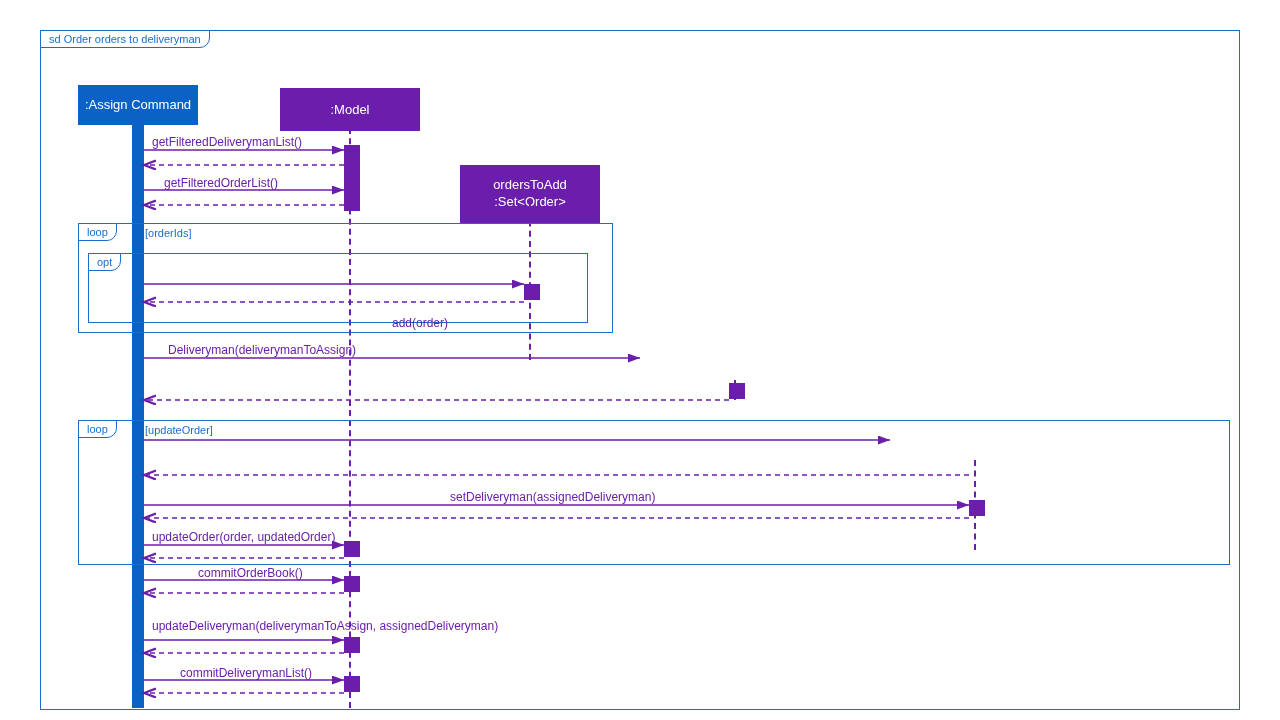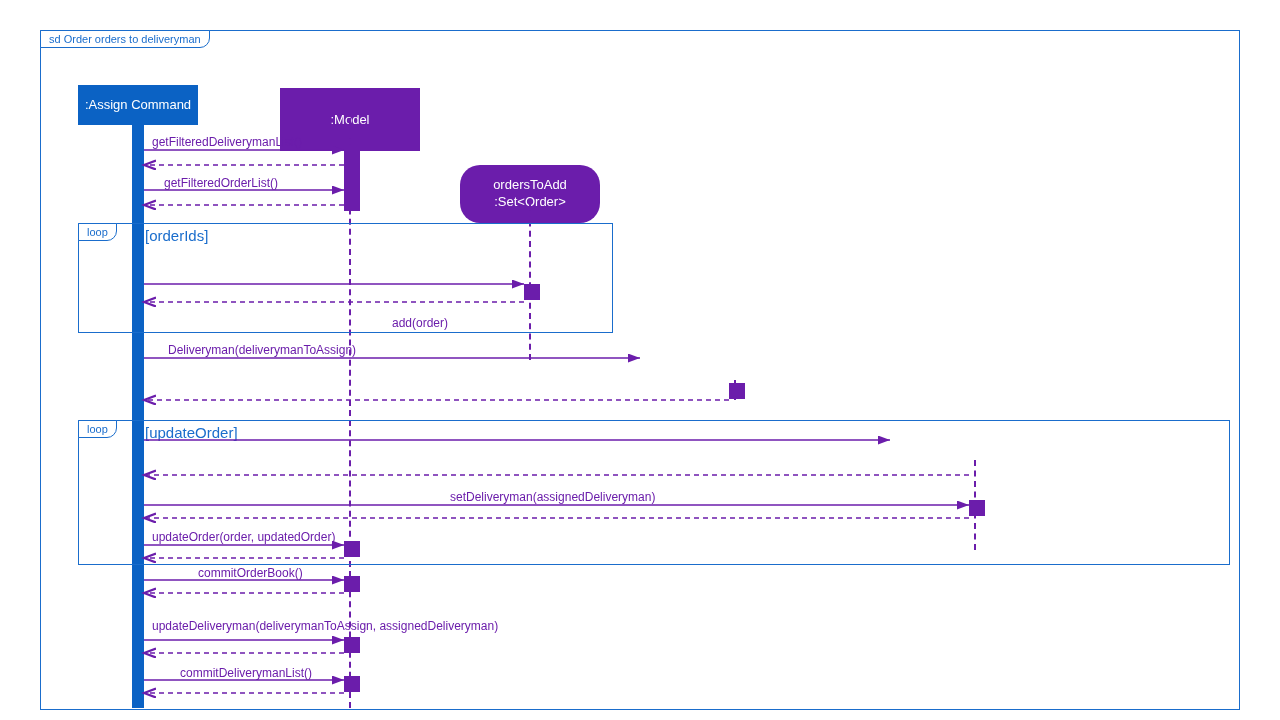--- a/index.html
+++ b/index.html
@@ -7,35 +7,35 @@
   .canvas { position: relative; width: 1280px; height: 720px; }
   .frame { position: absolute; border: 1px solid #1a6dcc; }
   .frame-label { position: absolute; top: -1px; left: -1px; background: #fff; color: #1a6dcc; padding: 2px 8px; border: 1px solid #1a6dcc; border-bottom-right-radius: 10px; font-size: 11px; }
   .lifeline-head { position: absolute; background: #1a6dcc; color: #fff; text-align: center; padding: 12px 6px; font-size: 13px; }
   .lifeline-head.purple { background: #6b1dab; }
   .lifeline-head.blue { background: #0b62c4; }
   .lifeline-dash { position: absolute; border-left: 2px dashed #6b1dab; width: 0; }
   .activation { position: absolute; background: #0b62c4; width: 12px; }
   .activation.purple { background: #6b1dab; }
   .msg-label { position: absolute; color: #6b1dab; font-size: 12px; white-space: nowrap; }
-  .guard { position: absolute; color: #1a6dcc; font-size: 15px; }
+  .guard { position: absolute; color: #1a6dcc; font-size: 11px; }
   svg.arrows { position: absolute; top: 0; left: 0; width: 1280px; height: 720px; pointer-events: none; }
 </style>
 </head>
 <body>
 
 <div class="canvas">
 
   <div class="frame" style="left:40px; top:30px; width:1200px; height:680px;">
     <div class="frame-label">sd Order orders to deliveryman</div>
   </div>
 
   <div class="lifeline-head blue" style="left:78px; top:85px; width:120px; line-height:1.2;">:Assign Command</div>
-  <div class="lifeline-head purple" style="left:280px; top:88px; width:140px; padding:24px 4px;">:Model</div>
-  <div class="lifeline-head purple" style="left:460px; top:165px; width:140px; line-height:1.3;border-radius:20px;">ordersToAdd :Set&lt;Order&gt;</div>
+  <div class="lifeline-head purple" style="left:280px; top:88px; width:140px; padding:14px 4px;">:Model</div>
+  <div class="lifeline-head purple" style="left:460px; top:165px; width:140px; line-height:1.3;">ordersToAdd :Set&lt;Order&gt;</div>
 
   <div class="lifeline-dash" style="left:349px; top:118px; height:590px;"></div>
   <div class="lifeline-dash" style="left:529px; top:200px; height:160px;"></div>
   <div class="lifeline-dash" style="left:734px; top:380px; height:20px;"></div>
   <div class="lifeline-dash" style="left:974px; top:460px; height:90px;"></div>
 
   <div class="activation" style="left:132px; top:122px; height:586px;"></div>
 
   <div class="activation purple" style="left:344px; top:145px; width:16px; height:66px;"></div>
   <div class="activation purple" style="left:344px; top:541px; width:16px; height:16px;"></div>
@@ -47,20 +47,23 @@
 
   <div class="activation purple" style="left:729px; top:383px; width:16px; height:16px;"></div>
 
   <div class="activation purple" style="left:969px; top:500px; width:16px; height:16px;"></div>
 
   <div class="frame" style="left:78px; top:223px; width:535px; height:110px;">
     <div class="frame-label">loop</div>
   </div>
   <span class="guard" style="left:145px; top:227px;">[orderIds]</span>
 
+  <div class="frame" style="left:88px; top:253px; width:500px; height:70px;">
+    <div class="frame-label">opt</div>
+  </div>
 
   <div class="frame" style="left:78px; top:420px; width:1152px; height:145px;">
     <div class="frame-label">loop</div>
   </div>
   <span class="guard" style="left:145px; top:424px;">[updateOrder]</span>
 
   <span class="msg-label" style="left:152px; top:135px;">getFilteredDeliverymanList()</span>
   <span class="msg-label" style="left:164px; top:176px;">getFilteredOrderList()</span>
   <span class="msg-label" style="left:392px; top:268px;margin-top:48px;">add(order)</span>
   <span class="msg-label" style="left:168px; top:343px;">Deliveryman(deliverymanToAssign)</span>

